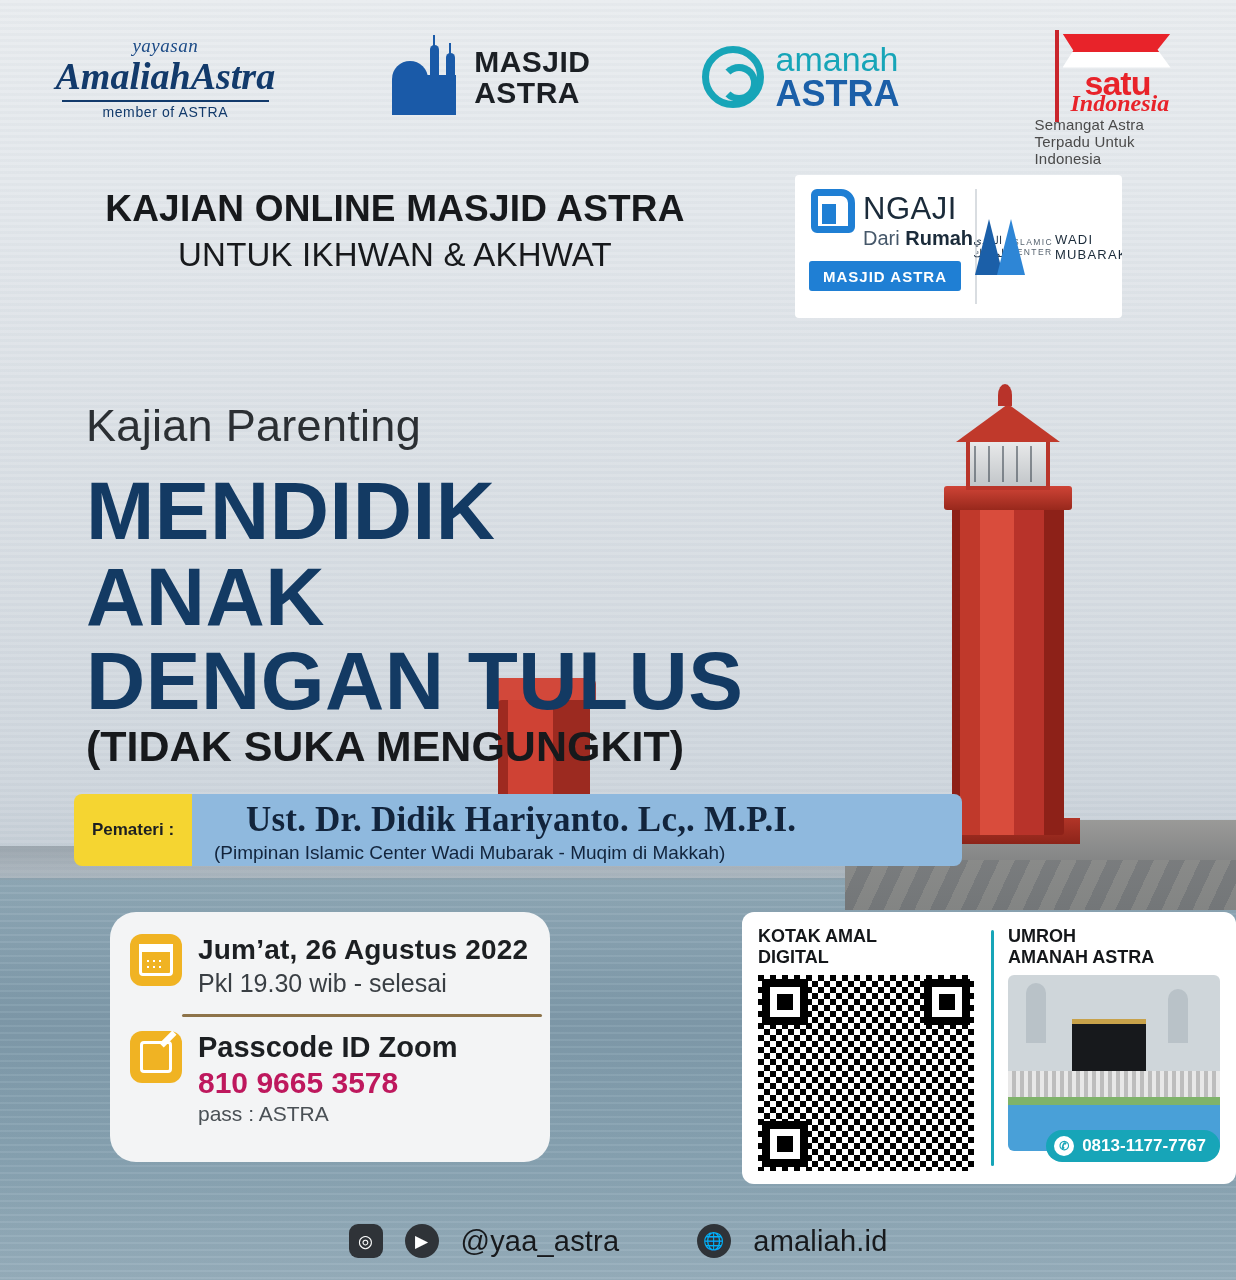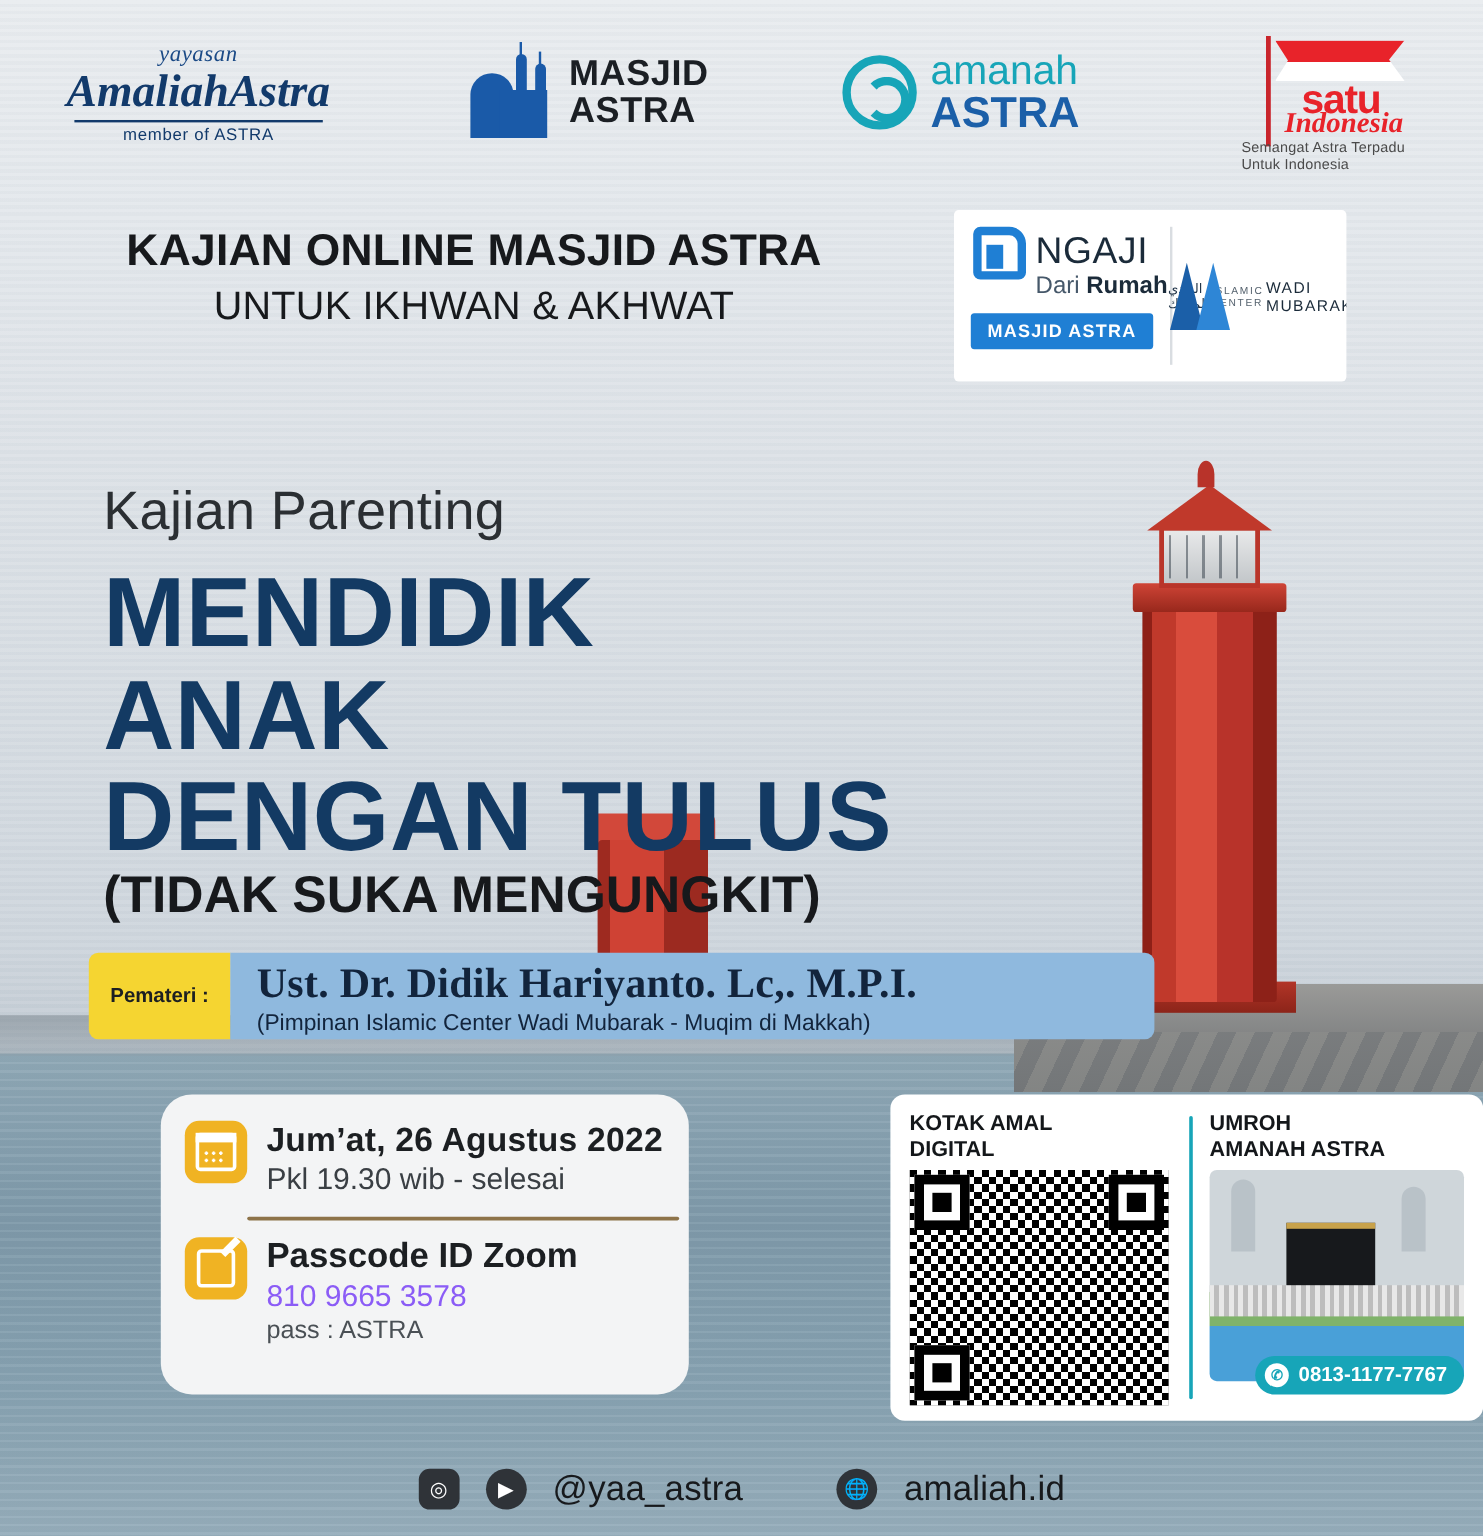--- a/index.html
+++ b/index.html
@@ -118,21 +118,21 @@
   .logo-amanah .t1 { color:#17a5b8; font-size:34px; font-weight:400; line-height:.95;}
   .logo-amanah .t2 { color:#1b5fa8; font-size:36px; font-weight:800; line-height:1;}
 
   .logo-satu { position:relative; width:170px; height:96px; }
   .logo-satu .flag { position:absolute; right:10px; top:4px; width:108px; height:34px;
      background: linear-gradient(to bottom, #e8232a 0 52%, #ffffff 52% 100%);
      clip-path: polygon(0 0, 100% 0, 88% 48%, 100% 100%, 0 100%, 10% 50%); }
   .logo-satu .pole { position:absolute; left:44px; top:0px; width:4px; height:92px; background:#c9252c;}
   .logo-satu .satu { position:absolute; left:58px; top:34px; color:#e8232a; font-weight:800; font-size:34px; letter-spacing:-1px;margin-left:16px;}
   .logo-satu .indo { position:absolute; left:60px; top:60px; color:#e8232a; font-family:"Liberation Serif", serif; font-style:italic; font-weight:700; font-size:24px;}
-  .logo-satu .tag  { position:absolute; left:24px; top:86px; font-size:12px; color:#4a4a4a; letter-spacing:.2px;}
+  .logo-satu .tag  { position:absolute; left:24px; top:86px; font-size:15px; color:#4a4a4a; letter-spacing:.2px;}
 
   
   .head-wrap { position:absolute; left:0; top:188px; width:790px; text-align:center; }
   .head1 { font-size: 37px; font-weight: 800; color:#17191c; letter-spacing:.2px;}
   .head2 { font-size: 33px; font-weight: 500; color:#17191c; margin-top:6px; letter-spacing:.2px;}
 
   
   .ngaji-card {
     position:absolute; left:795px; top:175px; width:327px; height:143px;
     background:#ffffff; border-radius:4px; display:flex; overflow:hidden;
@@ -161,42 +161,42 @@
   .t1 { top:470px; font-size:82px; }
   .t2 { top:556px; font-size:82px; }
   .t3 { top:640px; font-size:82px; }
   .t4 { position:absolute; left:86px; top:722px; font-size:43px; font-weight:800; color:#17191c;}
 
   
   .sp-wrap { position:absolute; left:74px; top:794px; display:flex; height:72px; }
   .sp-badge { width:118px; background:#f5d531; display:flex; align-items:center; justify-content:center;
      border-radius:8px 0 0 8px; font-size:17px; font-weight:700; color:#1c1f22;}
   .sp-body { width:770px; background:#8fb9de; border-radius:0 8px 8px 0; padding:6px 0 0 22px;}
-  .sp-name { font-family:"Liberation Serif", serif; font-size:35px; font-weight:700; color:#12243c; letter-spacing:.2px;}
+  .sp-name { font-family:"Liberation Serif", serif; font-size:35px; font-weight:700; color:#12243c; letter-spacing:.2px;margin-left:32px;}
   .sp-desc { font-size:19px; color:#12243c; margin-top:2px;}
 
   
   .info-card {
     position:absolute; left:110px; top:912px; width:440px; height:250px;
-    background:#f3f4f5; border-radius:26px; padding:22px 20px;margin-left:24px;
+    background:#f3f4f5; border-radius:26px; padding:22px 20px;
   }
   .info-row { display:flex; gap:16px; align-items:flex-start;}
   .icon-circ { width:52px; height:52px; border-radius:12px; background:#f0b323; flex:0 0 52px;
      display:flex; align-items:center; justify-content:center; color:#fff; font-size:26px;}
   .cal-ic { position:relative; width:34px; height:32px; border:3px solid #fff; border-radius:4px;}
   .cal-ic:before{content:""; position:absolute; left:-3px; top:-3px; right:-3px; height:8px; background:#fff;}
   .cal-ic .dots{position:absolute; left:3px; top:11px; width:18px; height:13px;
      background: radial-gradient(#fff 1.4px, transparent 1.5px) 0 0/6px 6px;}
   .pen-ic { position:relative; width:32px; height:32px; border:3px solid #fff; border-radius:4px;}
   .pen-ic:after{content:""; position:absolute; right:-8px; top:-8px; width:18px; height:6px; background:#fff; transform:rotate(-45deg);}
   .d1 { font-size:28px; font-weight:700; color:#1c1f22; letter-spacing:.2px;}
   .d2 { font-size:25px; color:#3a3f44; margin-top:3px;}
   .sep { height:3px; background:#7a5c2a; width:360px; margin:16px 0 14px 52px; border-radius:2px; opacity:.85;}
   .p1 { font-size:29px; font-weight:700; color:#1c1f22;}
-  .p2 { font-size:25px; font-weight:400; color:#8b5cf6; margin-top:2px;}
+  .p2 { font-size:30px; font-weight:700; color:#be185d; margin-top:2px;}
   .p3 { font-size:21px; color:#4a5055; margin-top:2px;}
 
   
   .right-card { position:absolute; left:742px; top:912px; width:494px; height:272px; background:#fff; border-radius:12px; display:flex; padding:14px 16px;}
   .rc-left { width:232px; }
   .rc-title { font-size:18px; font-weight:800; color:#14171a; line-height:1.15;}
   .qr { width:216px; height:196px; margin-top:8px;
      background:
        repeating-linear-gradient(to right, #000 0 6px, #fff 6px 12px),
        repeating-linear-gradient(to bottom, #000 0 6px, #fff 6px 12px);

